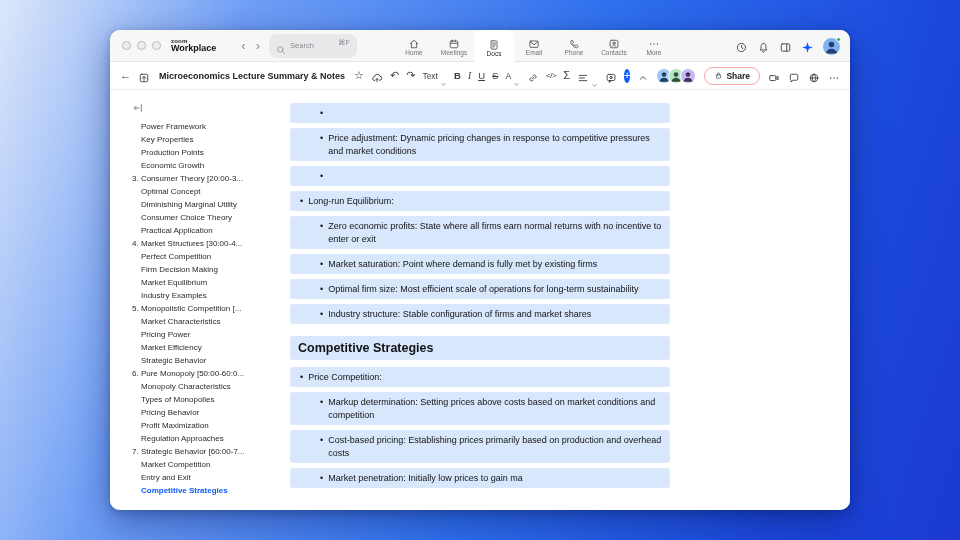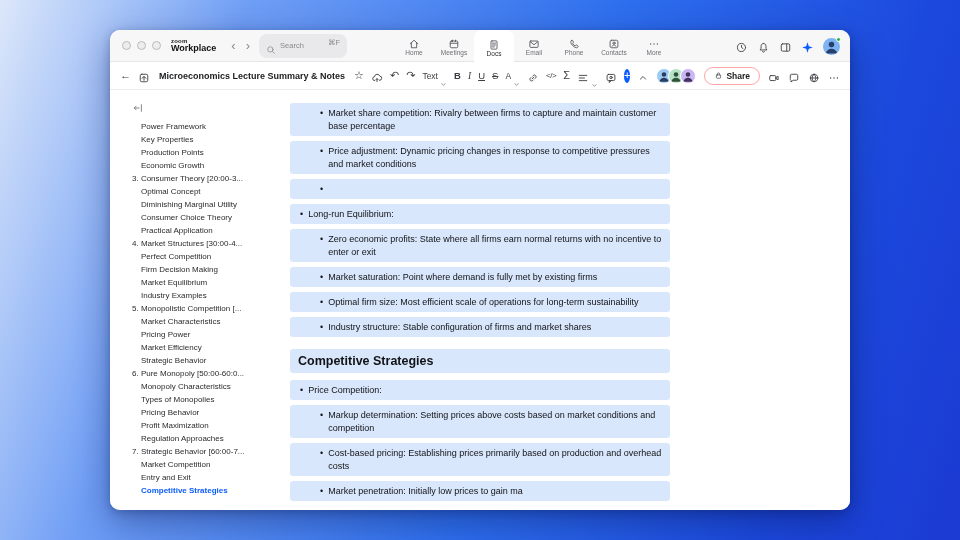--- a/index.html
+++ b/index.html
@@ -14,21 +14,21 @@
     background:#fff; border-radius:10px; overflow:hidden;
     box-shadow:0 12px 35px rgba(5,15,70,.38), 0 2px 8px rgba(5,15,70,.25);
   }
   
   .chrome {
     height:32px; background:#f7f7f8; display:flex; align-items:center;
     border-bottom:1px solid #e6e6e9; padding-left:12px; position:relative;
   }
   .traffic { display:flex; gap:6px; margin-right:10px; }
   .tl { width:9px; height:9px; border-radius:50%; border:1px solid #b9babe; background:#ededee; }
-  .logo { line-height:1; margin-right:10px; }
+  .logo { line-height:1; margin-right:20px; }
   .logo .ltop { display:block; font-size:6px; font-weight:bold; color:#222; letter-spacing:.2px; }
   .logo .lbot { display:block; font-size:9px; font-weight:bold; color:#111; }
   .chev { color:#8a8b90; font-size:13px; padding:0 5px; cursor:default; line-height:1; }
   .searchpill {
     margin-left:4px; width:88px; height:24px; background:#e9e9eb; border-radius:8px;
     display:flex; align-items:center; padding:0 7px; gap:4px; color:#8a8a8e;
   }
   .searchpill .sicon { width:10px; height:10px; flex:none; }
   .searchpill .stext { font-size:7.5px; width:36px; word-break:break-all; line-height:1.25; }
   .searchpill .skbd { font-size:7.5px; margin-left:auto; align-self:flex-start; padding-top:4px; }
@@ -331,21 +331,20 @@
           <div class="outitem l1">7. Strategic Behavior [60:00-7...</div>
           <div class="outitem l2">Market Competition</div>
           <div class="outitem l2">Entry and Exit</div>
           <div class="outitem l2 active">Competitive Strategies</div>
         </div>
     </div>
     <div class="content">
       <div class="doccol" id="doc-blocks">
           <div class="blk bullet l2 hl">
             <span class="dot">•</span>
-            <span class="txt">Market share competition: Rivalry between firms to capture and maintain customer base percentage</span>
           </div>
           <div class="blk bullet l2 hl">
             <span class="dot">•</span>
             <span class="txt">Price adjustment: Dynamic pricing changes in response to competitive pressures and market conditions</span>
           </div>
           <div class="blk bullet l2 hl">
             <span class="dot">•</span>
           </div>
           <div class="blk bullet l1 hl">
             <span class="dot">•</span>

